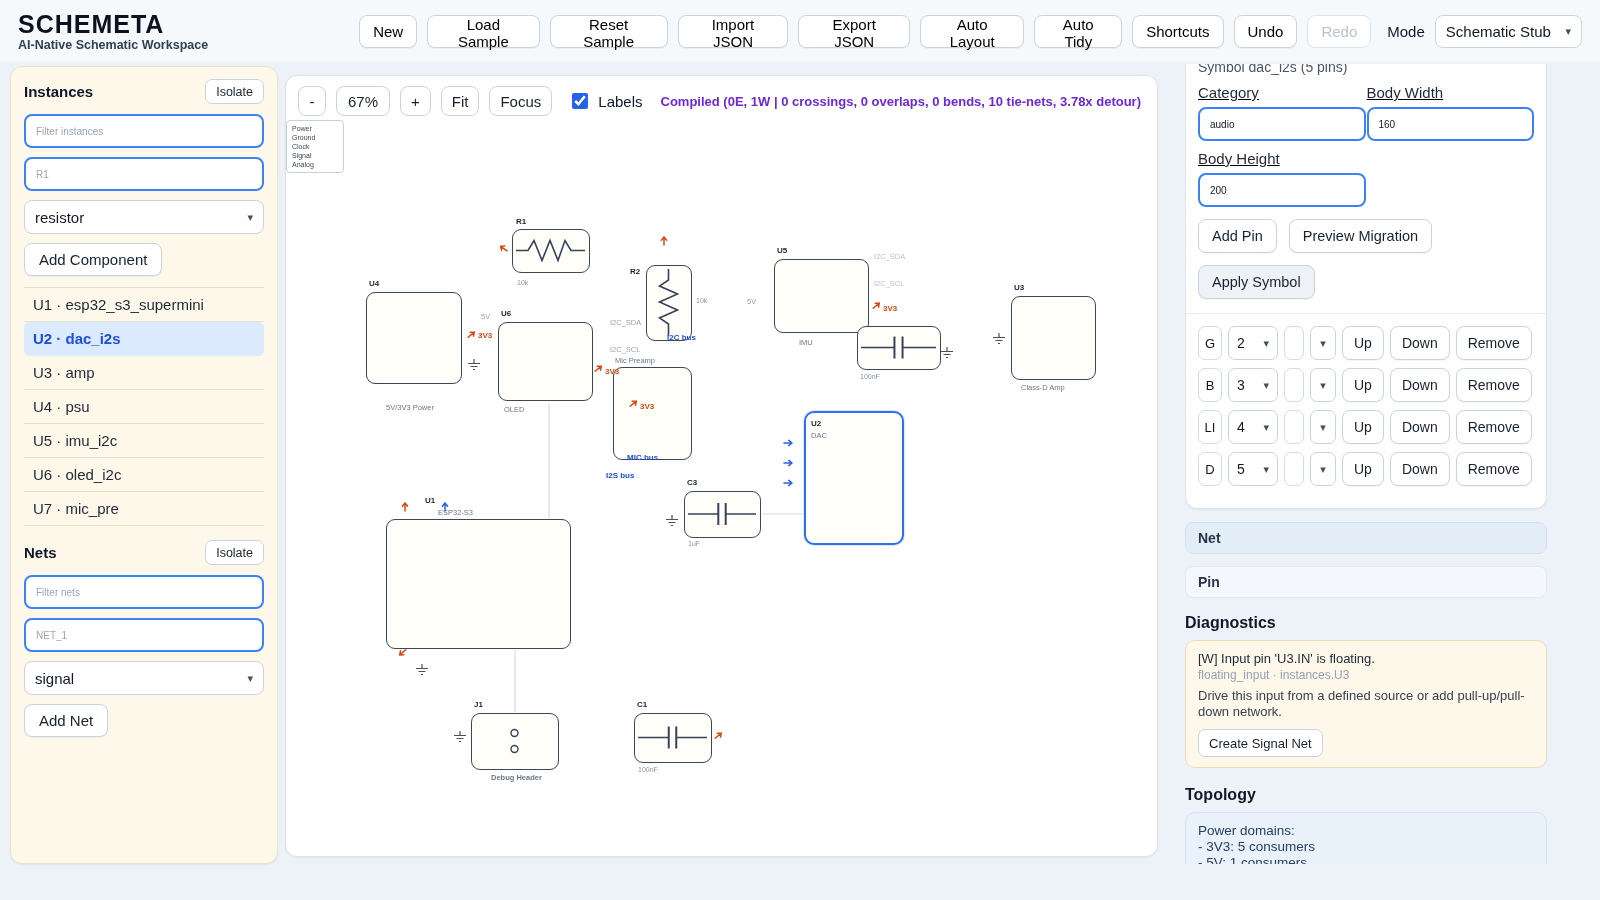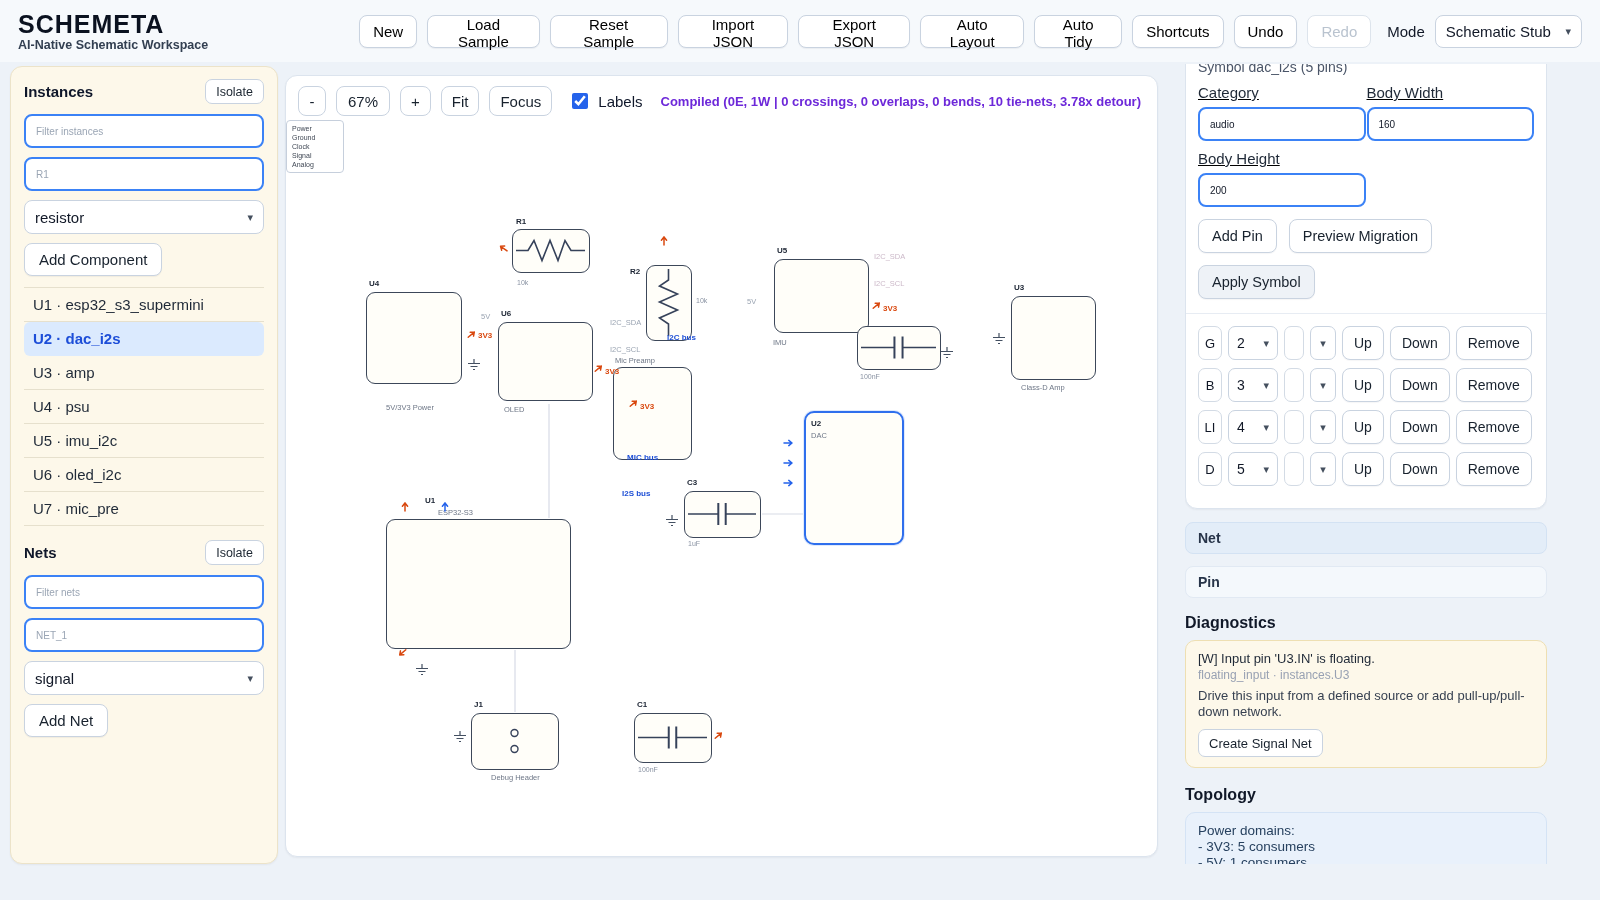--- a/index.html
+++ b/index.html
@@ -241,37 +241,37 @@
         <span class="ctext t-ref" style="left: 491px; top: 170px;">U5</span>
         <span class="ctext t-ref" style="left: 728px; top: 207px;">U3</span>
         <span class="ctext t-ref" style="left: 139px; top: 420px;">U1</span>
         <span class="ctext t-ref" style="left: 401px; top: 402px;">C3</span>
         <span class="ctext t-ref" style="left: 188px; top: 624px;">J1</span>
         <span class="ctext t-ref" style="left: 351px; top: 624px;">C1</span>
         <span class="ctext t-ref" style="left: 525px; top: 343px;">U2</span>
         <span class="ctext t-sub" style="left: 329px; top: 280px;">Mic Preamp</span>
         <span class="ctext t-sub" style="left: 100px; top: 327px;">5V/3V3 Power</span>
         <span class="ctext t-sub" style="left: 218px; top: 329px;">OLED</span>
-        <span class="ctext t-sub" style="left: 487px; top: 262px;">IMU</span>
+        <span class="ctext t-sub" style="left: 513px; top: 262px;">IMU</span>
         <span class="ctext t-sub" style="left: 735px; top: 307px;">Class-D Amp</span>
         <span class="ctext t-sub" style="left: 152px; top: 432px;">ESP32-S3</span>
-        <span class="ctext t-sub" style="left: 205px; top: 697px;">Debug Header</span>
+        <span class="ctext t-sub" style="left: 205px; top: 697px; font-weight: bold;">Debug Header</span>
         <span class="ctext t-sub" style="left: 525px; top: 355px;">DAC</span>
         <span class="ctext t-val" style="left: 231px; top: 203px;">10k</span>
         <span class="ctext t-val" style="left: 410px; top: 221px;">10k</span>
         <span class="ctext t-val" style="left: 574px; top: 297px;">100nF</span>
         <span class="ctext t-val" style="left: 402px; top: 464px;">1uF</span>
         <span class="ctext t-val" style="left: 352px; top: 690px;">100nF</span>
         <span class="ctext t-pwr" style="left: 192px; top: 255px;">3V3</span>
         <span class="ctext t-pwr" style="left: 319px; top: 291px;">3V3</span>
         <span class="ctext t-pwr" style="left: 354px; top: 326px;">3V3</span>
         <span class="ctext t-pwr" style="left: 597px; top: 228px;">3V3</span>
         <span class="ctext t-bus" style="left: 381px; top: 257px;">I2C bus</span>
         <span class="ctext t-bus" style="left: 341px; top: 377px;">MIC bus</span>
-        <span class="ctext t-bus" style="left: 336px; top: 395px; margin-top: 18px;">I2S bus</span>
+        <span class="ctext t-bus" style="left: 320px; top: 395px;">I2S bus</span>
         <span class="ctext t-net" style="left: 324px; top: 242px;">I2C_SDA</span>
         <span class="ctext t-net" style="left: 324px; top: 269px;">I2C_SCL</span>
         <span class="ctext t-net" style="left: 195px; top: 236px;">5V</span>
         <span class="ctext t-net" style="left: 461px; top: 221px;">5V</span>
         <span class="ctext t-netl" style="left: 588px; top: 176px;">I2C_SDA</span>
         <span class="ctext t-netl" style="left: 588px; top: 203px;">I2C_SCL</span>
         <svg width="12" height="12" class="garrow" style="left: 211px; top: 166px; transform: rotate(215deg);">
           <path d="M1,6 H9 M9,6 l-3.2,-2.6 M9,6 l-3.2,2.6" stroke="#d9480f" stroke-width="1.5" fill="none" stroke-linecap="round"></path>
         </svg>
         <svg width="12" height="12" class="garrow" style="left: 372px; top: 158px; transform: rotate(-90deg);">

